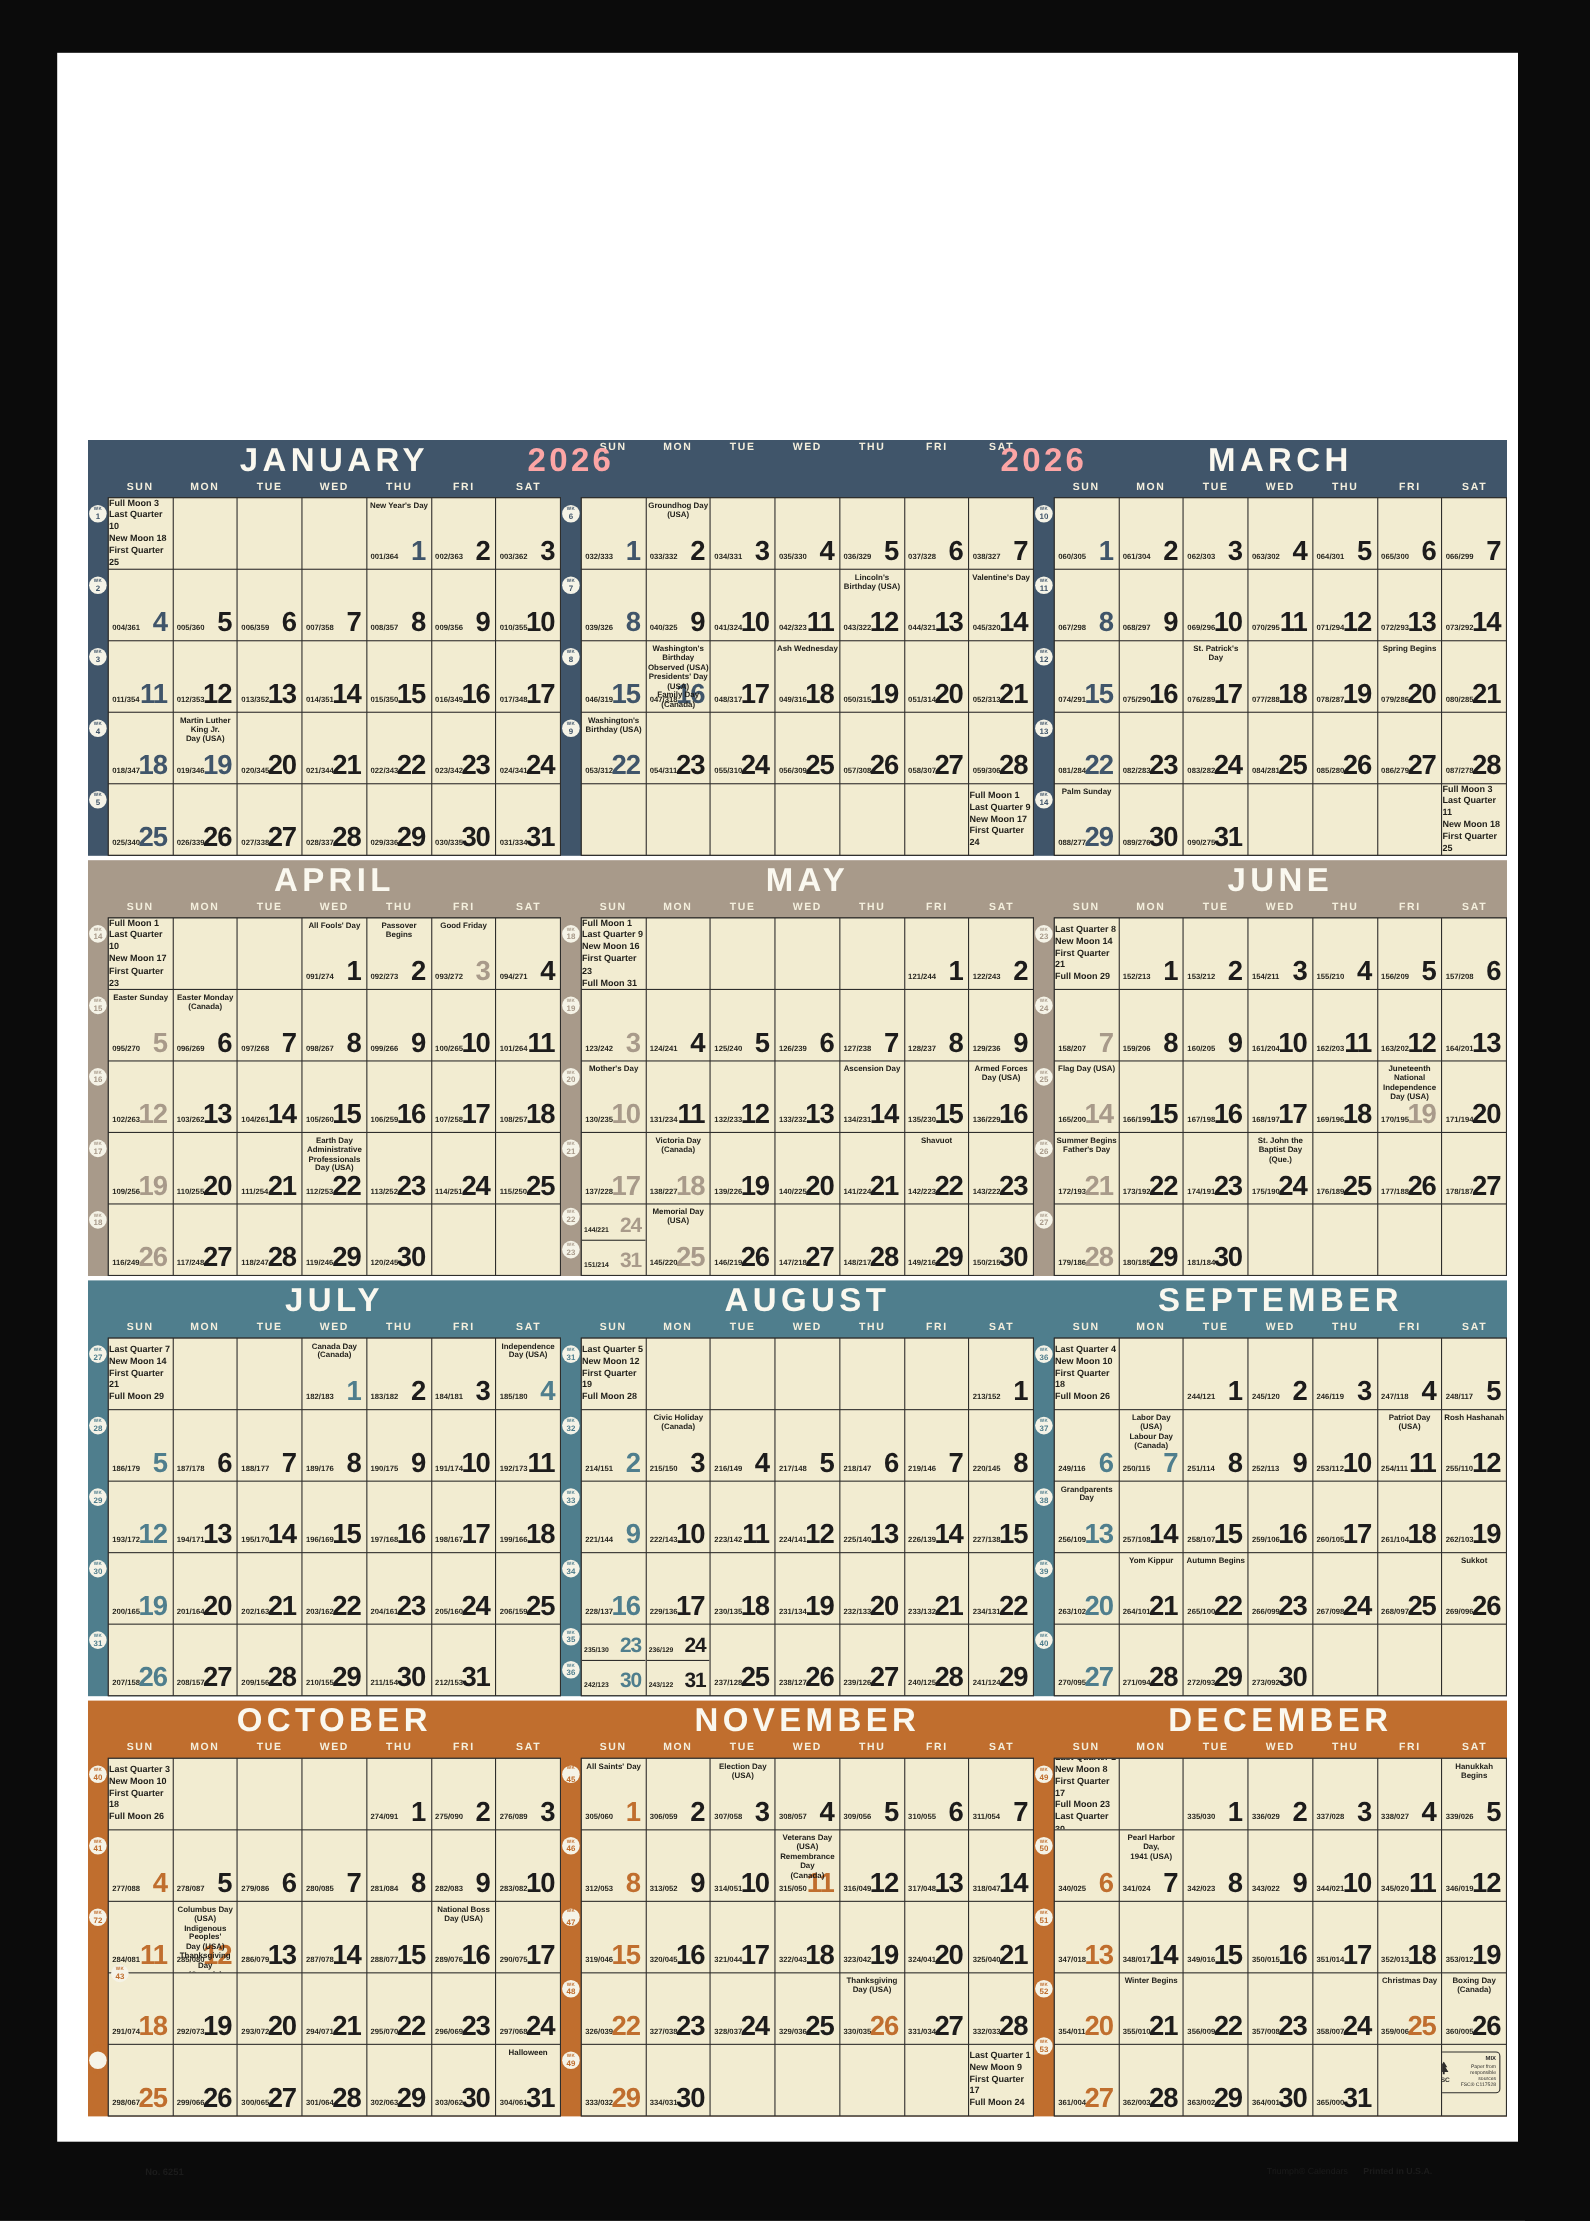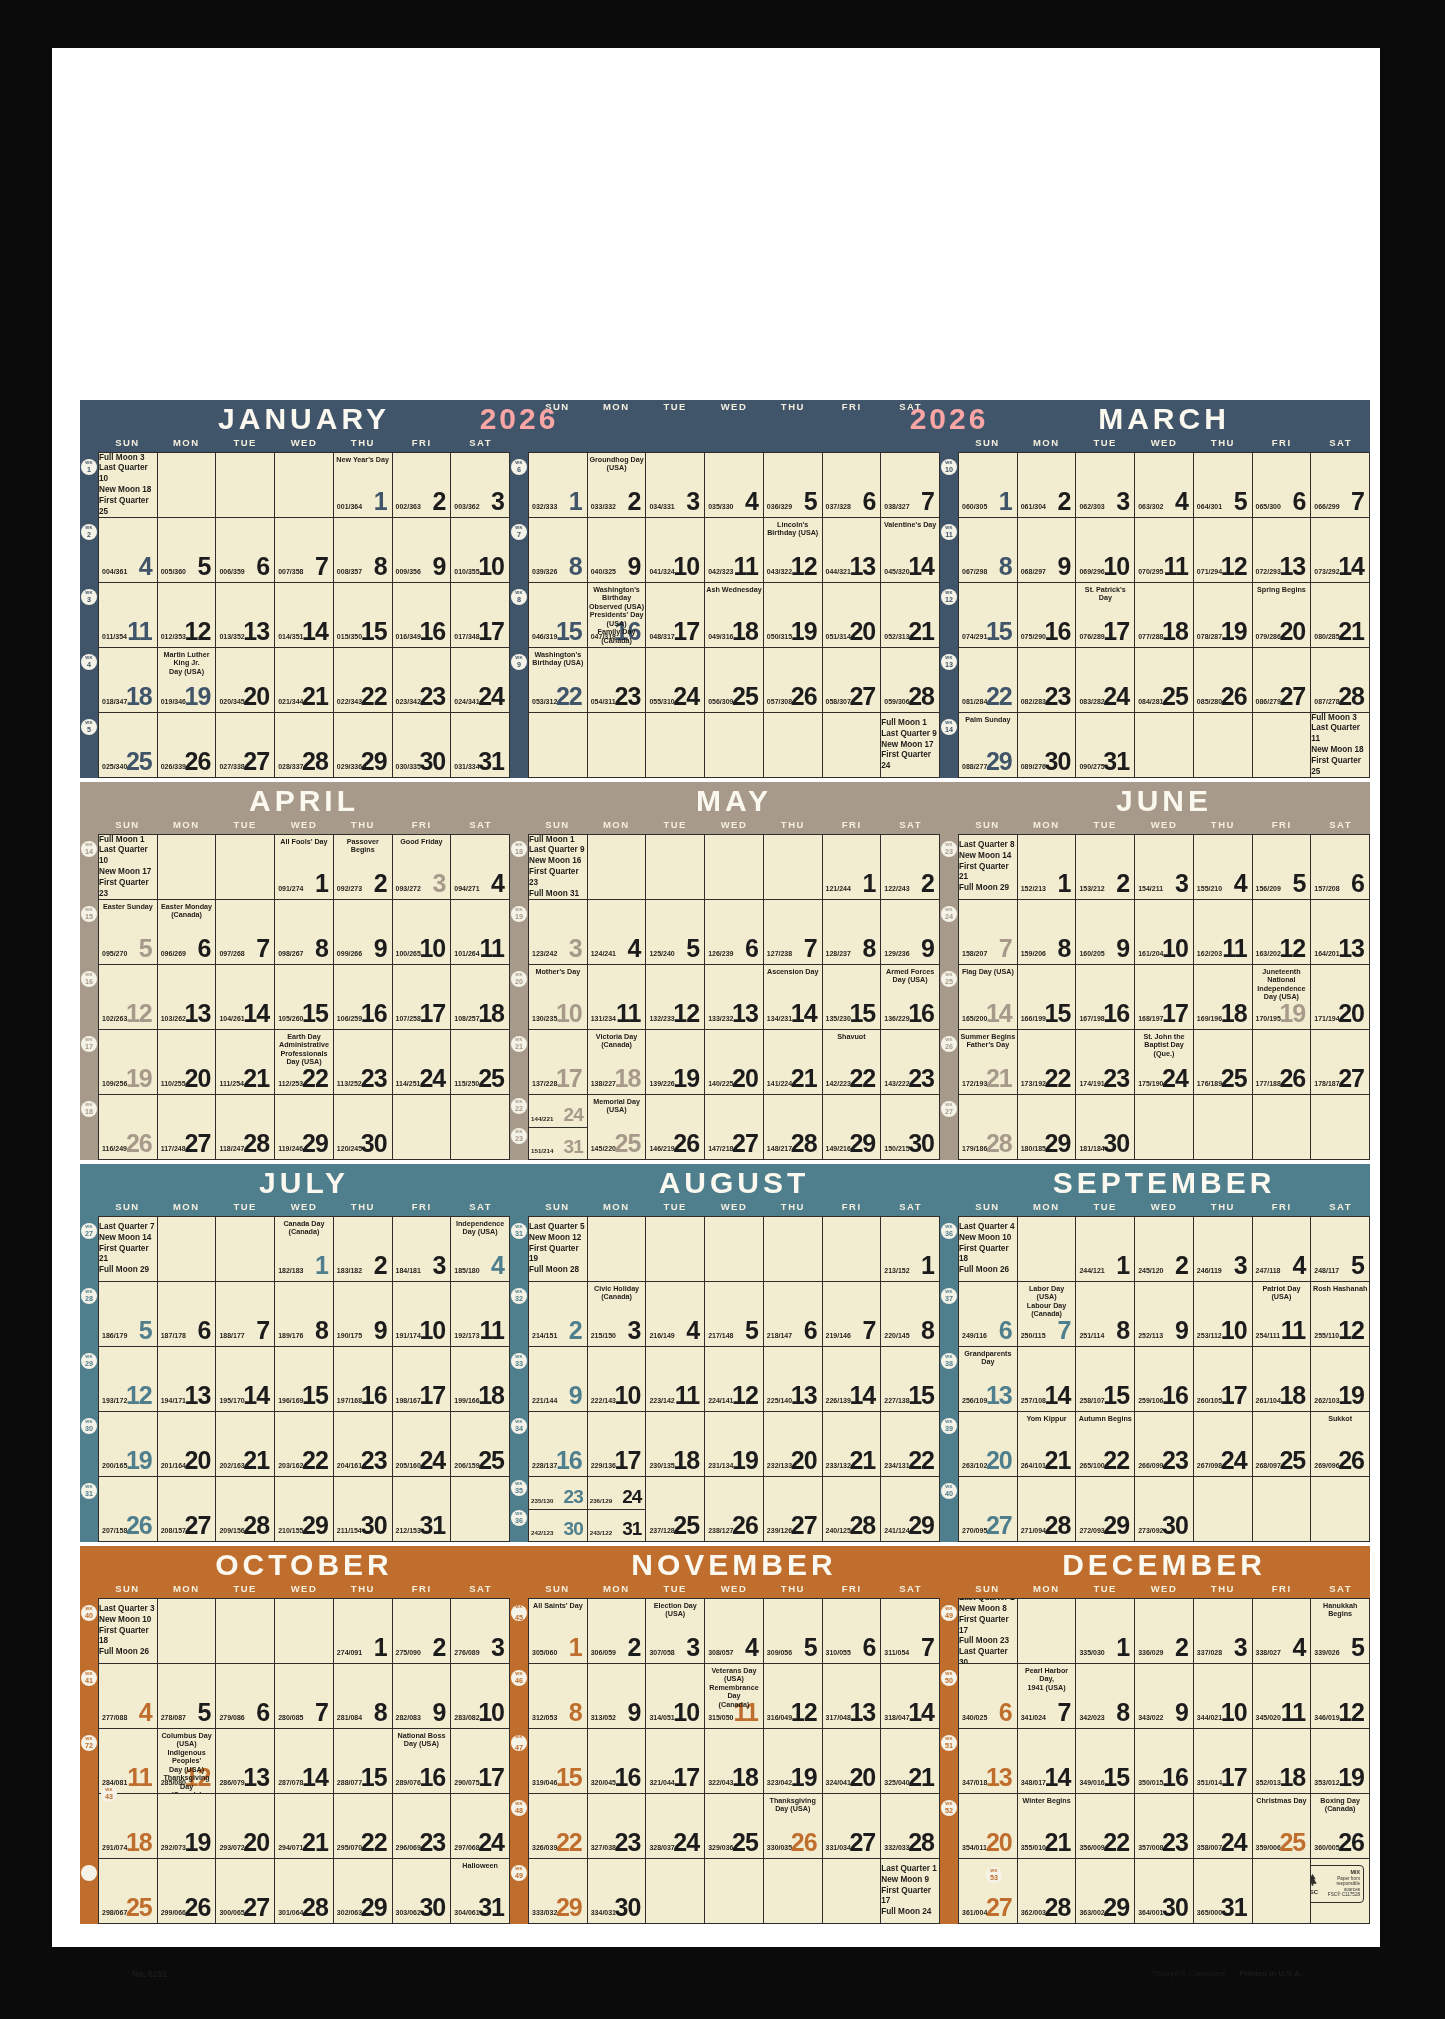--- a/index.html
+++ b/index.html
@@ -2103,19 +2103,19 @@
           <span class="wn">50</span>
         </div>
         <div class="badge" style="top: 189px;">
           <span class="wk">WK</span>
           <span class="wn">51</span>
         </div>
         <div class="badge" style="top: 254px;">
           <span class="wk">WK</span>
           <span class="wn">52</span>
         </div>
-        <div class="badge" style="top: 321px; margin-left: 45px;">
+        <div class="badge" style="top: 306px;">
           <span class="wk">WK</span>
           <span class="wn">53</span>
         </div>
       </div>
     </div>
   </div>
 
 </body></html>

